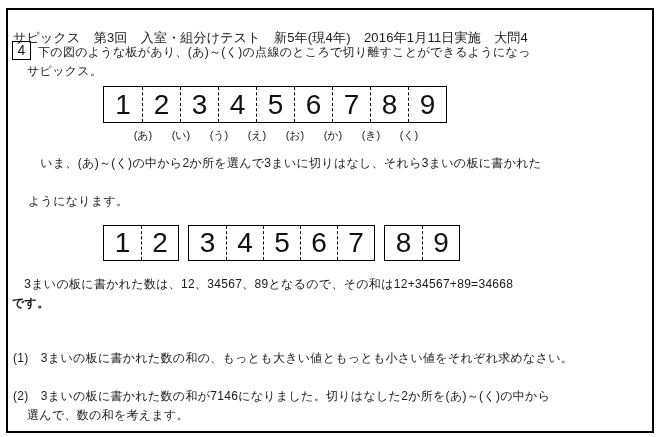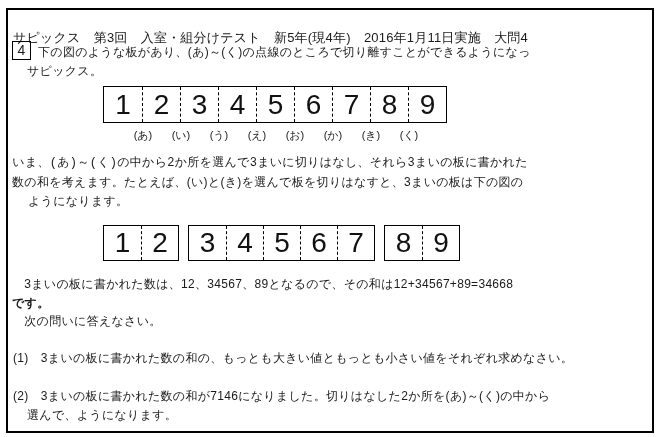--- a/index.html
+++ b/index.html
@@ -109,22 +109,21 @@
     <span class="lbl">(あ)</span>
     <span class="lbl">(い)</span>
     <span class="lbl">(う)</span>
     <span class="lbl">(え)</span>
     <span class="lbl">(お)</span>
     <span class="lbl">(か)</span>
     <span class="lbl">(き)</span>
     <span class="lbl">(く)</span>
   </div>
 
-  <div class="tline" style="left:0; top:154px;font-family:Liberation Mono, monospace;">　いま、(あ)～(く)の中から2か所を選んで3まいに切りはなし、それら3まいの板に書かれた</div>
-  <div class="tline" style="left:12px; top:173px;">数の和を考えます。たとえば、(い)と(き)を選んで板を切りはなすと、3まいの板は下の図の</div>
+  <div class="tline" style="left:28px; top:154px;">　いま、(あ)～(く)の中から2か所を選んで3まいに切りはなし、それら3まいの板に書かれた</div>
   <div class="tline" style="left:28px; top:192px;">ようになります。</div>
 
   <div class="fig2">
     <div class="board">
       <div class="cell">1</div>
       <div class="cell">2</div>
     </div>
     <div class="board">
       <div class="cell">3</div>
       <div class="cell">4</div>
@@ -133,20 +132,19 @@
       <div class="cell">7</div>
     </div>
     <div class="board">
       <div class="cell">8</div>
       <div class="cell">9</div>
     </div>
   </div>
 
   <div class="tline" style="left:12px; top:275px;text-align:right;">　3まいの板に書かれた数は、12、34567、89となるので、その和は12+34567+89=34668</div>
   <div class="tline" style="left:12px; top:294px;font-weight:bold;">です。</div>
-  <div class="tline" style="left:12px; top:312px;">　次の問いに答えなさい。</div>
 
   <div class="tline" style="left:13px; top:349px;">(1)　3まいの板に書かれた数の和の、もっとも大きい値ともっとも小さい値をそれぞれ求めなさい。</div>
 
   <div class="tline" style="left:13px; top:387px;">(2)　3まいの板に書かれた数の和が7146になりました。切りはなした2か所を(あ)～(く)の中から</div>
-  <div class="tline" style="left:27px; top:406px;">選んで、ようになります。</div>
+  <div class="tline" style="left:27px; top:406px;">選んで、数の和を考えます。</div>
 
 </div>
 
 </body></html>

